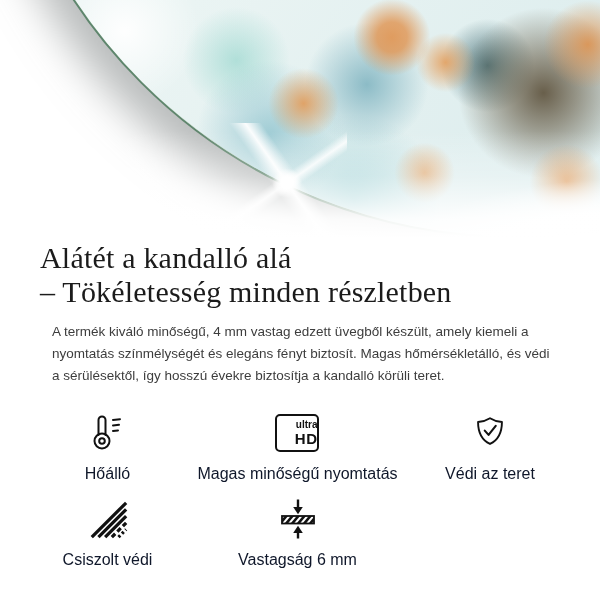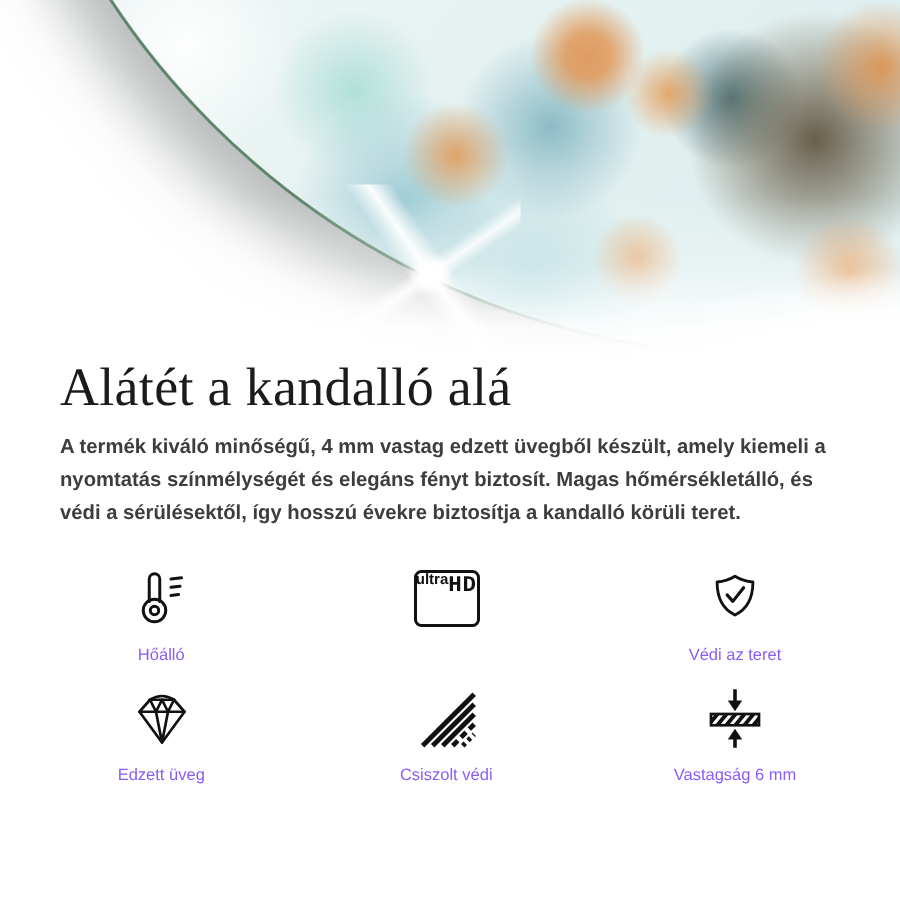--- a/index.html
+++ b/index.html
@@ -54,62 +54,62 @@
     position:absolute; inset:0; pointer-events:none;
     background:
       linear-gradient(to bottom, rgba(255,255,255,0) 55%, rgba(255,255,255,0.3) 74%, rgba(255,255,255,0.92) 92%, #fff 100%),
       radial-gradient(ellipse 45% 42% at 101% 106%, rgba(255,255,255,0.95) 0 40%, rgba(255,255,255,0) 72%);
   }
 
   
   h1 {
     margin:0 40px 0 40px; padding-top:3px;
     font-family:"Liberation Serif", serif;
-    font-weight:400; font-size:36px; line-height:34px;
+    font-weight:400; font-size:30px; line-height:34px;
     color:#1b1b1b; letter-spacing:0.2px;
   }
   .desc {
-    margin:12px 40px 0 40px; max-width:522px;
-    font-size:13.5px; line-height:22px; color:#3d3d3d;font-weight:bold;
+    margin:12px 40px 0 52px; max-width:522px;
+    font-size:13.5px; line-height:22px; color:#3d3d3d;
   }
 
   
   .features {
     display:grid; grid-template-columns:135px 1fr 140px;
     row-gap:12px; margin:22px 40px 0 40px; justify-items:center;
   }
   .feature { display:flex; flex-direction:column; align-items:center; }
   .icon-wrap { height:48px; display:flex; align-items:center; justify-content:center; }
-  .feature-label { margin-top:8px; font-size:11px; color:#8b5cf6; white-space:nowrap; }
+  .feature-label { margin-top:8px; font-size:16px; color:#0f172a; white-space:nowrap; }
 
   .icon-svg { display:block; }
   .hd-box {
     width:44px; height:38px; border:2.6px solid #111; border-radius:5px;
-    display:flex; flex-direction:row; align-items:flex-start; justify-content:center;
+    display:flex; flex-direction:column; align-items:flex-end; justify-content:center;
     line-height:1; color:#111; box-sizing:border-box;
   }
   .hd-top { font-size:10px; font-weight:700; }
-  .hd-bottom { font-size:15px; font-weight:800; margin-top:1px; letter-spacing:0.5px;font-family:Liberation Mono, monospace; }
+  .hd-bottom { font-size:15px; font-weight:800; margin-top:1px; letter-spacing:0.5px; }
 </style>
 </head>
 <body>
 
 <div>
 
   <div class="hero">
     <div class="plate">
       <div class="art"></div>
     </div>
     <div class="sparkle">
       <span class="sparkle-core"></span>
     </div>
     <div class="fade"></div>
   </div>
 
-  <h1><span>Alátét a kandalló alá</span><br></h1>
+  <h1><span>Alátét a kandalló alá</span><br><span>– Tökéletesség minden részletben</span></h1>
 
   <p class="desc">A termék kiváló minőségű, 4 mm vastag edzett üvegből készült, amely kiemeli a nyomtatás színmélységét és elegáns fényt biztosít. Magas hőmérsékletálló, és védi a sérülésektől, így hosszú évekre biztosítja a kandalló körüli teret.</p>
 
   <div class="features">
 
     <div class="feature">
       <div class="icon-wrap">
         <svg class="icon-svg" width="44" height="44" viewBox="0 0 44 44" fill="none" stroke="#111" stroke-width="2" stroke-linecap="round" stroke-linejoin="round">
           <circle cx="17" cy="30" r="7.5"></circle>
           <circle cx="17" cy="30" r="2.8"></circle>
@@ -122,44 +122,33 @@
       <div class="feature-label">Hőálló</div>
     </div>
 
     <div class="feature">
       <div class="icon-wrap">
         <div class="hd-box">
           <span class="hd-top">ultra</span>
           <span class="hd-bottom">HD</span>
         </div>
       </div>
+      <div class="feature-label">Magas minőségű nyomtatás</div>
     </div>
 
     <div class="feature">
       <div class="icon-wrap">
         <svg class="icon-svg" width="42" height="40" viewBox="0 0 44 36" fill="none" stroke="#111" stroke-width="2" stroke-linecap="round" stroke-linejoin="round">
           <path d="M22 2.5 C26 5 31.5 6.3 34.5 6.5 C34.5 17.5 30.5 25.5 22 29.5 C13.5 25.5 9.5 17.5 9.5 6.5 C12.5 6.3 18 5 22 2.5 Z"></path>
           <path d="M16.5 15.5 L20.5 20 L28 10.5" stroke-width="2.2"></path>
         </svg>
       </div>
       <div class="feature-label">Védi az teret</div>
     </div>
 
-    <div class="feature">
-      <div class="icon-wrap">
-        <svg class="icon-svg" width="44" height="42" viewBox="0 0 44 42" fill="none" stroke="#111" stroke-width="1.8" stroke-linecap="round" stroke-linejoin="round">
-          <path d="M7 16.5 L14 8.5 H30 L37 16.5 L22 37 Z"></path>
-          <path d="M7 16.5 H37"></path>
-          <path d="M14 8.5 L18 16.5 L22 8.5 L26 16.5 L30 8.5"></path>
-          <path d="M18 16.5 L22 37 L26 16.5"></path>
-          <path d="M14 8.5 Q22 3.5 30 8.5"></path>
-        </svg>
-      </div>
-      <div class="feature-label">Edzett üveg</div>
-    </div>
 
     <div class="feature">
       <div class="icon-wrap">
         <svg class="icon-svg" width="42" height="42" viewBox="0 0 44 44" stroke="#111" stroke-width="3.4">
           <line x1="5" y1="41" x2="41" y2="5"></line>
           <line x1="12" y1="41" x2="41" y2="12"></line>
           <line x1="19" y1="41" x2="41" y2="19"></line>
           <line x1="26" y1="41" x2="41" y2="26" stroke-dasharray="5 3.2"></line>
           <line x1="33" y1="41" x2="41" y2="33" stroke-dasharray="2.5 2.7"></line>
         </svg>

